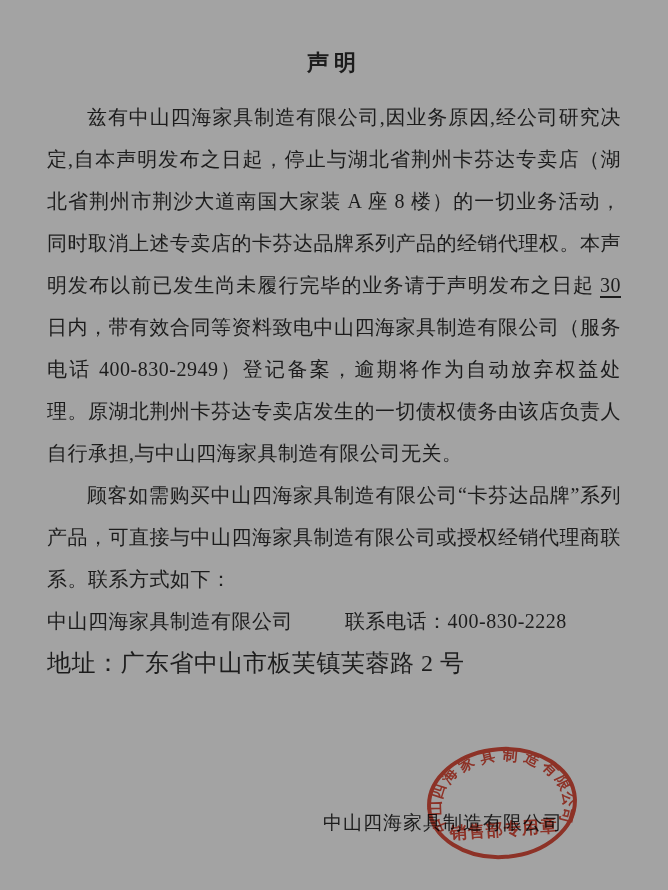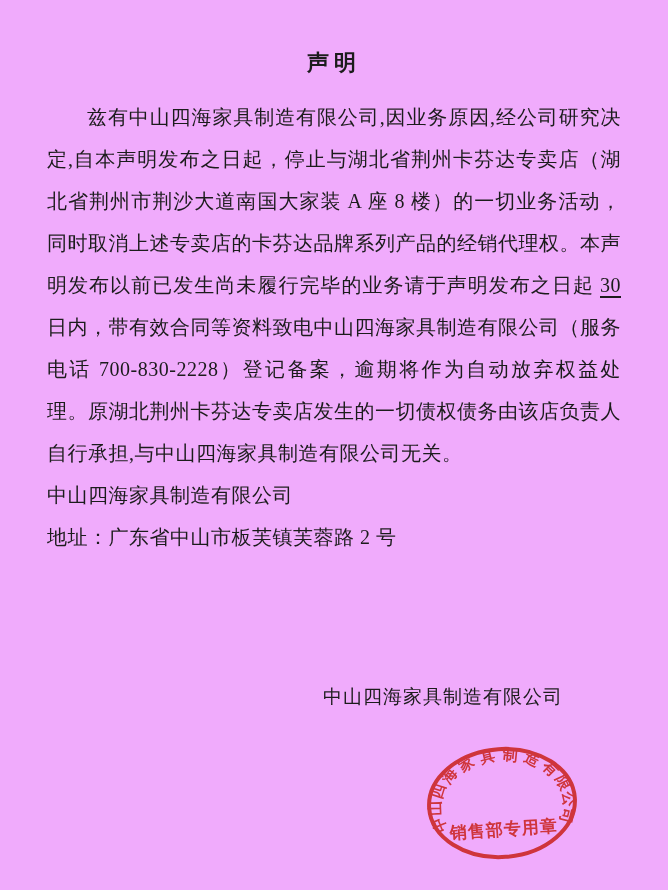--- a/index.html
+++ b/index.html
@@ -1,20 +1,20 @@
 <!DOCTYPE html>
 <html style="--seal-color: #d93a26;"><head>
 <meta charset="utf-8">
 <style>
   html,body{margin:0;padding:0;background:#e8e8e8;}
   .page{
     position:relative;
     width:668px;height:890px;
     margin:0 auto;
-    background:#f0abfc;
+    background:#a3a3a3;
     box-sizing:border-box;
     padding:0 47px;
     overflow:hidden;
     font-family:"Liberation Serif","DejaVu Serif",serif;
     color:#1c1c1c;
   }
   .doc-title{
     margin:46px 0 16px 0;
     text-align:center;
     font-size:22px;
@@ -32,21 +32,21 @@
   }
   .u{ text-decoration:underline; text-underline-offset:4px; }
   .contact-row{
     display:flex;
     gap:52px;
     font-size:20px;
     line-height:42px;
     letter-spacing:0.5px;
   }
   .address-line{
-    font-size:20px;
+    font-size:24px;
     line-height:42px;
     letter-spacing:0.5px;
   }
   .signature-block{
     margin-top:118px;
     text-align:right;
     padding-right:58px;
     font-size:19px;
     line-height:42px;
     letter-spacing:1px;
@@ -83,25 +83,27 @@
     font-family:"Liberation Serif","DejaVu Serif",serif;
   }
 </style>
 </head>
 <body>
 
 <div class="page">
 
   <h1 class="doc-title">声明</h1>
 
-  <p class="para"><span>兹有中山四海家具制造有限公司,因业务原因,经公司研究决定,自本声明发布之日起，停止与湖北省荆州卡芬达专卖店（湖北省荆州市荆沙大道南国大家装 A 座 8 楼）的一切业务活动，同时取消上述专卖店的卡芬达品牌系列产品的经销代理权。本声明发布以前已发生尚未履行完毕的业务请于声明发布之日起 </span><span class="u">30</span><span> 日内，带有效合同等资料致电中山四海家具制造有限公司（服务电话 700-830-2228）登记备案，逾期将作为自动放弃权益处理。原湖北荆州卡芬达专卖店发生的一切债权债务由该店负责人自行承担,与中山四海家具制造有限公司无关。</span></p>
+  <p class="para"><span>兹有中山四海家具制造有限公司,因业务原因,经公司研究决定,自本声明发布之日起，停止与湖北省荆州卡芬达专卖店（湖北省荆州市荆沙大道南国大家装 A 座 8 楼）的一切业务活动，同时取消上述专卖店的卡芬达品牌系列产品的经销代理权。本声明发布以前已发生尚未履行完毕的业务请于声明发布之日起 </span><span class="u">30</span><span> 日内，带有效合同等资料致电中山四海家具制造有限公司（服务电话 400-830-2949）登记备案，逾期将作为自动放弃权益处理。原湖北荆州卡芬达专卖店发生的一切债权债务由该店负责人自行承担,与中山四海家具制造有限公司无关。</span></p>
 
+  <p class="para">顾客如需购买中山四海家具制造有限公司“卡芬达品牌”系列产品，可直接与中山四海家具制造有限公司或授权经销代理商联系。联系方式如下：</p>
 
   <div class="contact-row">
     <span>中山四海家具制造有限公司</span>
+    <span>联系电话：400-830-2228</span>
   </div>
 
   <div class="address-line">地址：广东省中山市板芙镇芙蓉路 2 号</div>
 
   <div class="signature-block">
     <div>中山四海家具制造有限公司</div>
   </div>
 
   <div class="seal">
     <svg viewBox="0 0 160 126" width="160" height="126" xmlns="http://www.w3.org/2000/svg">

